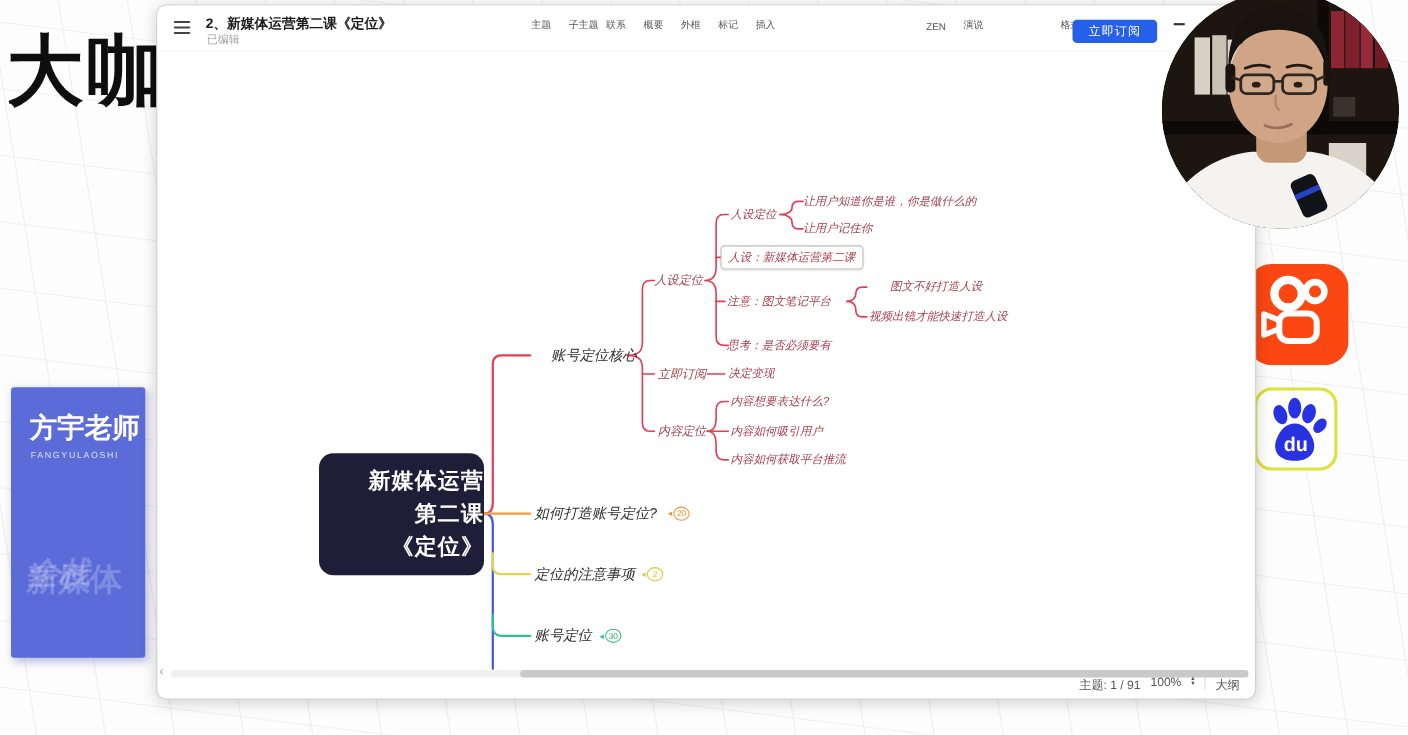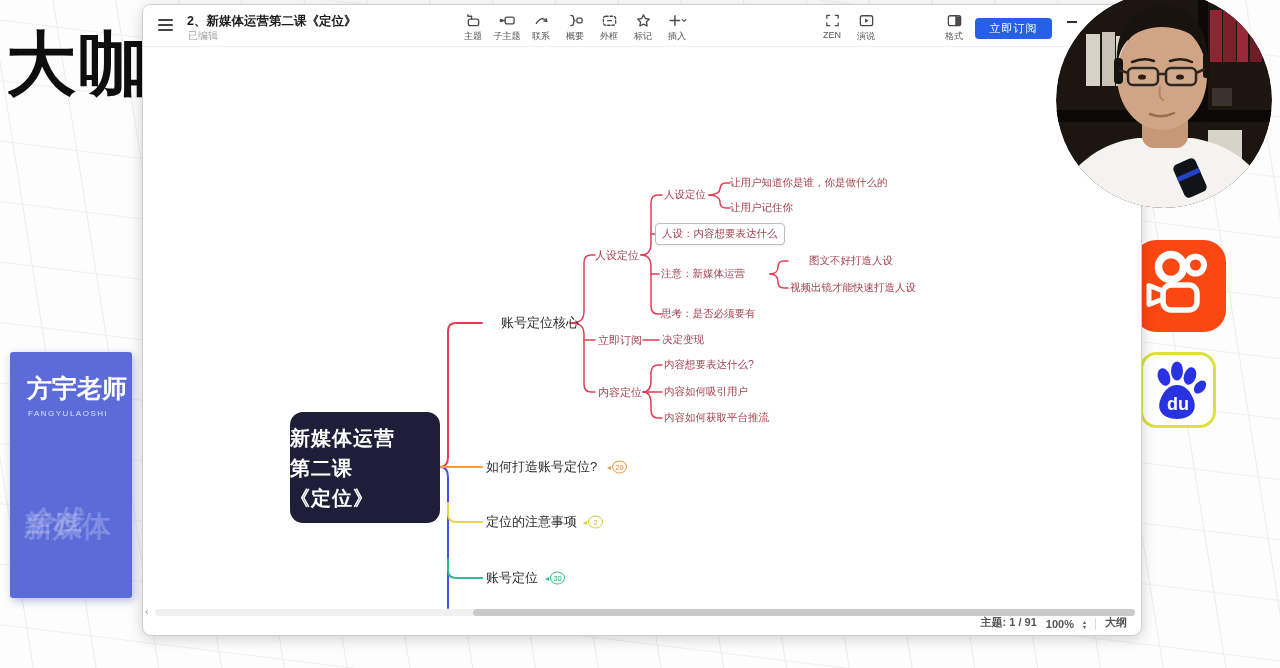--- a/index.html
+++ b/index.html
@@ -40,57 +40,57 @@
   #titlebar { position:absolute; left:0; top:0; width:100%; height:42px; background:#fff; border-bottom:1px solid #f1f1f1; z-index:5; }
   #hamburger { position:absolute; left:15px; top:14px; width:15px; }
   #hamburger i { display:block; height:2px; background:#444; margin-bottom:3px; border-radius:1px; }
   #doc-title { position:absolute; left:44px; top:8px; font-size:12.5px; font-weight:700; color:#1b1b1b; white-space:nowrap; }
   #doc-status { position:absolute; left:45px; top:24px; font-size:10px; color:#a3a3a3;text-align:center; }
 
   .toolgroup { position:absolute; top:7px; display:flex; }
   #tools-center { left:313px; }
   #tools-zen { left:672px; }
   #tool-format { left:794px; top:7px; position:absolute; }
-  .tool { width:34px; display:flex; flex-direction:column; align-items:center; cursor:default; }
+  .tool { width:34px; display:flex; align-items:flex-end; cursor:default;gap:27px; }
   .tool svg { width:19px; height:17px; }
   .tool .tlabel { font-size:9px; color:#555; margin-top:1px; white-space:nowrap; }
   .ticon { stroke:#4a4a4a; stroke-width:1.4; fill:none; stroke-linecap:round; stroke-linejoin:round; }
 
   #subscribe-btn { position:absolute; left:832px; top:13px; width:77px; height:21px; background:#2760e8; border:none; border-radius:4px;
                    color:#fff; font-size:11px; display:flex; align-items:center; justify-content:center; letter-spacing:1px; }
 
   .winctl { position:absolute; top:8px; width:22px; height:18px; display:flex; align-items:center; justify-content:center; color:#333; }
   #btn-min { left:918px; } #btn-min i { width:10px; height:1.6px; background:#333; display:block; }
   #btn-max { left:947px; } #btn-max i { width:9px; height:9px; border:1.4px solid #333; border-radius:2px; display:block; }
   #btn-close { left:977px; font-size:13px; }
 
   
   #mm-svg { position:absolute; left:0; top:0; z-index:1; }
-  .mnode { position:absolute; transform:translateY(-50%); white-space:nowrap; z-index:3; }
+  .mnode { position:absolute; transform:translateY(-50%); white-space:nowrap; z-index:3;font-style:italic; }
   .lv1 { font-size:13px; color:#2e2e2e; font-weight:500; }
   .lv2 { font-size:11px; color:#a6414f; font-weight:500; }
   .lv3 { font-size:10.5px; color:#a6414f; }
   .boxed { border:1px solid #bdbdbd; border-radius:4px; padding:3px 6px; background:#fff; box-shadow:0 1px 2px rgba(0,0,0,.08); }
 
   #central-node { position:absolute; left:147px; top:407px; width:150px; height:111px; background:#1e1e38; border-radius:13px;
-                  display:flex; flex-direction:column; align-items:flex-start; justify-content:center; z-index:3; }
+                  display:flex; flex-direction:column; align-items:flex-end; justify-content:center; z-index:3; }
   #central-node span { color:#fff; font-size:20px; font-weight:700; line-height:30px; letter-spacing:1px; }
 
   .badge { position:absolute; transform:translateY(-50%); display:flex; align-items:center; z-index:3; }
   .badge .tri { font-size:8px; line-height:8px; margin-right:1px; }
   .badge .num { width:15px; height:13px; border-radius:50%; font-size:7.5px; display:flex; align-items:center; justify-content:center; background:#fffdf6; }
   .badge.orange .tri { color:#e89a4a; } .badge.orange .num { border:1px solid #e89a4a; color:#e0883a; }
   .badge.yellow .tri { color:#d9ca45; } .badge.yellow .num { border:1px solid #d9ca45; color:#c7b73a; }
   .badge.green  .tri { color:#3bbd8e; } .badge.green  .num { border:1px solid #3bbd8e; color:#2da87c; }
 
   
   #h-scroll-track { position:absolute; left:12px; right:12px; top:604px; height:7px; background:#f0f0f0; border-radius:4px; z-index:4; }
   #h-scroll-thumb { position:absolute; left:318px; width:662px; top:0; height:7px; background:#c9c9c9; border-radius:4px; }
   #canvas-left-arrow { position:absolute; left:2px; top:600px; font-size:11px; color:#9a9a9a; z-index:4; }
-  #statusbar { position:absolute; right:14px; bottom:5px; display:flex; align-items:flex-end; gap:9px; z-index:5; font-size:11px; color:#555;font-weight:bold; }
+  #statusbar { position:absolute; right:14px; bottom:5px; display:flex; align-items:flex-start; gap:9px; z-index:5; font-size:11px; color:#555; }
   #zoom-stepper { display:flex; flex-direction:column; align-items:center; line-height:5px; font-size:6px; color:#555; }
   .sb-div { width:1px; height:12px; background:#ddd; }
 
   
   #webcam { left:1056px; top:-8px; width:216px; height:216px; z-index:6; border-radius:50%; overflow:hidden; }
 </style>
 </head>
 <body>
 
 <div id="stage">
@@ -283,22 +283,22 @@
       <span>《定位》</span>
     </div>
 
     <div class="mnode lv1" style="left:358px;top:318px">账号定位核心</div>
     <div class="mnode lv2" style="left:452px;top:250px">人设定位</div>
     <div class="mnode lv2" style="left:455px;top:335px">立即订阅</div>
     <div class="mnode lv2" style="left:455px;top:387px">内容定位</div>
     <div class="mnode lv3" style="left:521px;top:190px">人设定位</div>
     <div class="mnode lv3" style="left:587px;top:178px">让用户知道你是谁，你是做什么的</div>
     <div class="mnode lv3" style="left:587px;top:203px">让用户记住你</div>
-    <div class="mnode lv3 boxed" style="left:512px;top:229px">人设：内容想要表达什么</div>
-    <div class="mnode lv3" style="left:518px;top:269px">注意：新媒体运营</div>
+    <div class="mnode lv3 boxed" style="left:512px;top:229px">人设：新媒体运营第二课</div>
+    <div class="mnode lv3" style="left:518px;top:269px">注意：图文笔记平台</div>
     <div class="mnode lv3" style="left:666px;top:256px">图文不好打造人设</div>
     <div class="mnode lv3" style="left:647px;top:283px">视频出镜才能快速打造人设</div>
     <div class="mnode lv3" style="left:518px;top:309px">思考：是否必须要有</div>
     <div class="mnode lv3" style="left:519px;top:335px">决定变现</div>
     <div class="mnode lv3" style="left:521px;top:360px">内容想要表达什么?</div>
     <div class="mnode lv3" style="left:521px;top:387px">内容如何吸引用户</div>
     <div class="mnode lv3" style="left:521px;top:413px">内容如何获取平台推流</div>
     <div class="mnode lv1" style="left:343px;top:462px">如何打造账号定位?</div>
     <div class="mnode lv1" style="left:343px;top:517px">定位的注意事项</div>
     <div class="mnode lv1" style="left:343px;top:573px">账号定位</div>

